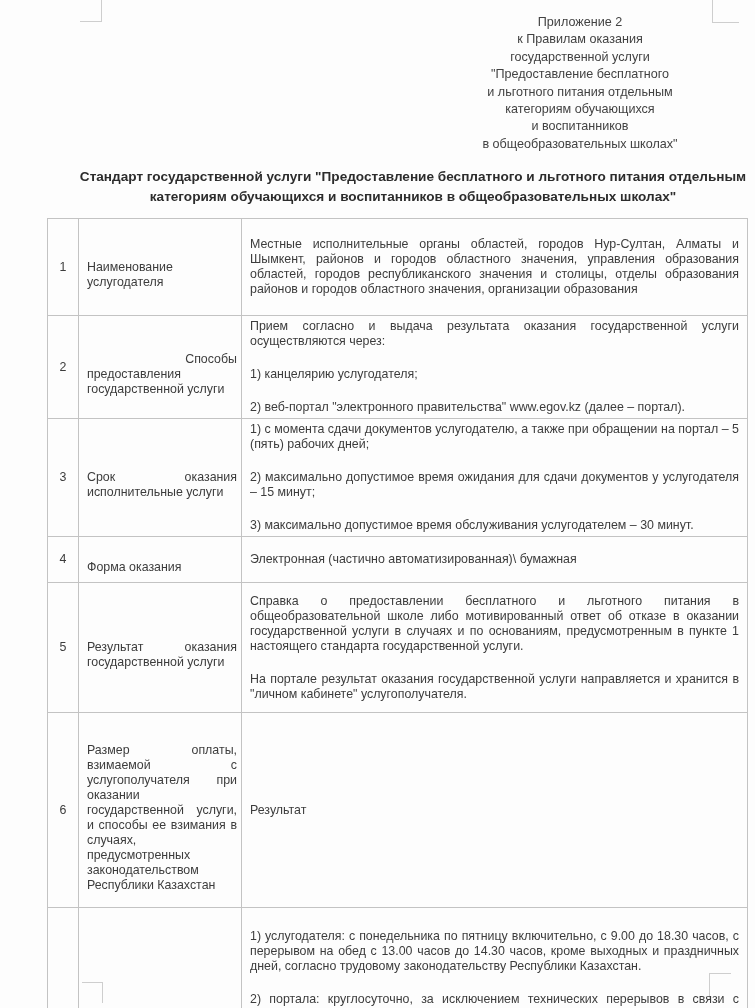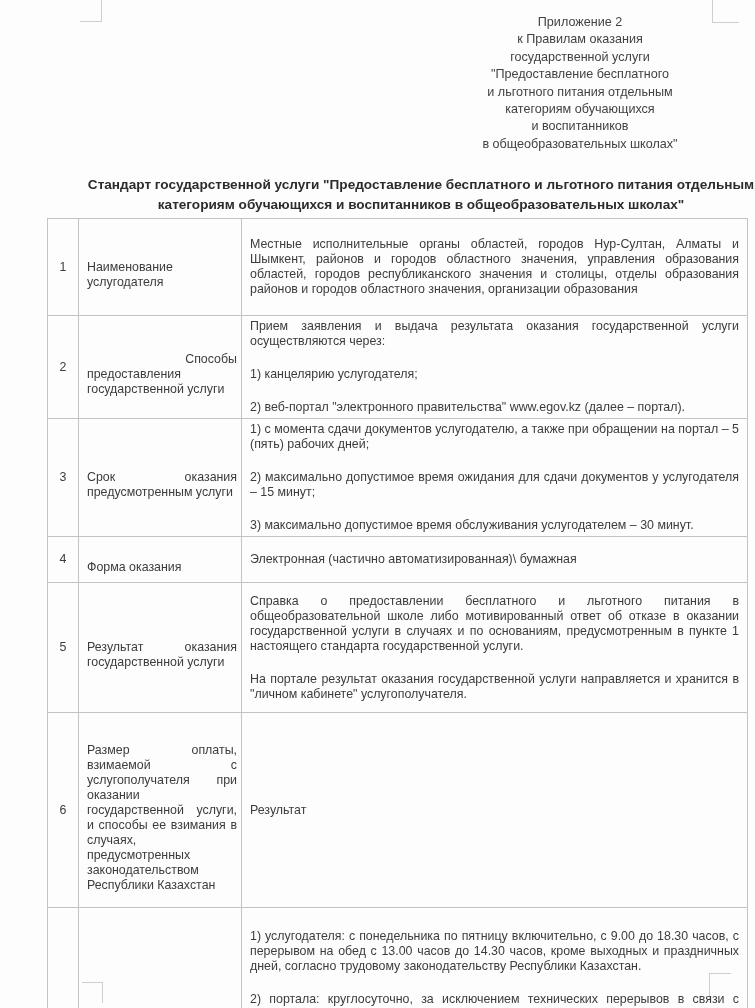--- a/index.html
+++ b/index.html
@@ -32,21 +32,21 @@
     font-size: 12.6px;
     line-height: 17.4px;
     color: #424242;
   }
 
   .doc-title {
     position: absolute;
     top: 159px;
     left: 70px;
     width: 670px;
-    margin: 16px;
+    margin: 8px;
     text-align: center;
     font-size: 13.6px;
     font-weight: bold;
     line-height: 20px;
     color: #2c2c2c;
   }
 
   table.std {
     position: absolute;
     top: 218px;
@@ -116,28 +116,28 @@
     <td class="num">1</td>
     <td class="lbl">Наименование услугодателя</td>
     <td class="val">
       <p>Местные исполнительные органы областей, городов Нур-Султан, Алматы и Шымкент, районов и городов областного значения, управления образования областей, городов республиканского значения и столицы, отделы образования районов и городов областного значения, организации образования</p>
     </td>
   </tr>
   <tr class="r2">
     <td class="num">2</td>
     <td class="lbl">&nbsp;Способы предоставления государственной услуги</td>
     <td class="val">
-      <p>Прием заявления и выдача результата оказания государственной услуги осуществляются через:</p>
+      <p>Прием согласно и выдача результата оказания государственной услуги осуществляются через:</p>
       <p>1) канцелярию услугодателя;</p>
       <p>2) веб-портал "электронного правительства" www.egov.kz (далее – портал).</p>
     </td>
   </tr>
   <tr class="r3">
     <td class="num">3</td>
-    <td class="lbl">Срок оказания предусмотренным услуги</td>
+    <td class="lbl">Срок оказания исполнительные услуги</td>
     <td class="val">
       <p>1) с момента сдачи документов услугодателю, а также при обращении на портал – 5 (пять) рабочих дней;</p>
       <p>2) максимально допустимое время ожидания для сдачи документов у услугодателя – 15 минут;</p>
       <p>3) максимально допустимое время обслуживания услугодателем – 30 минут.</p>
     </td>
   </tr>
   <tr class="r4">
     <td class="num">4</td>
     <td class="lbl">Форма оказания</td>
     <td class="val">

